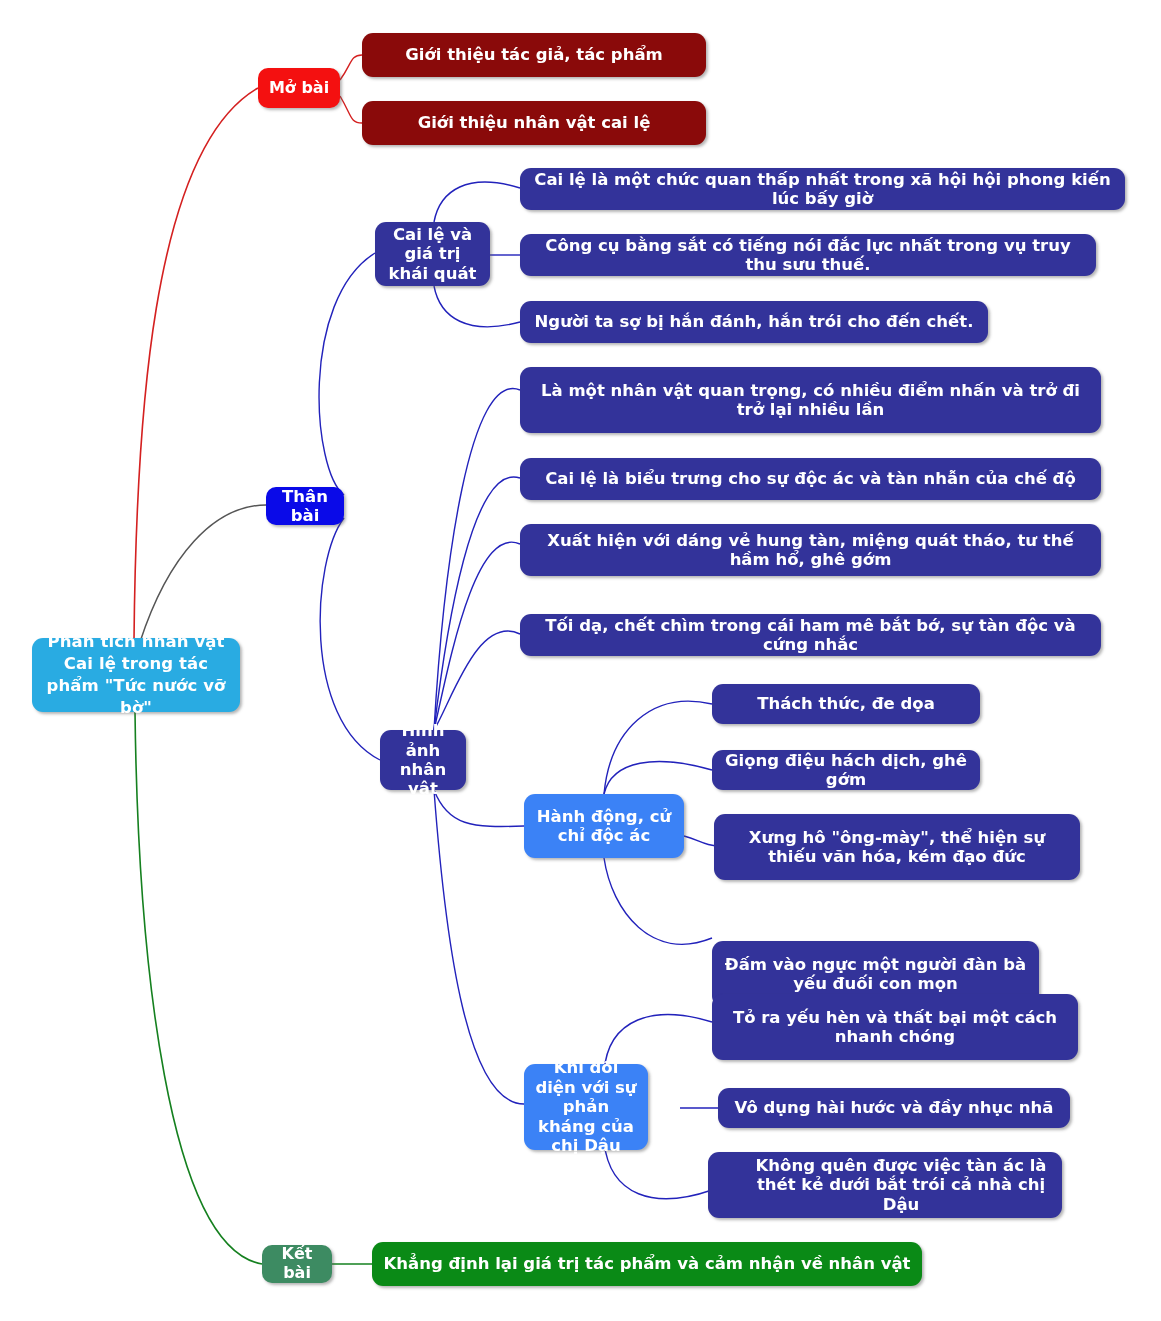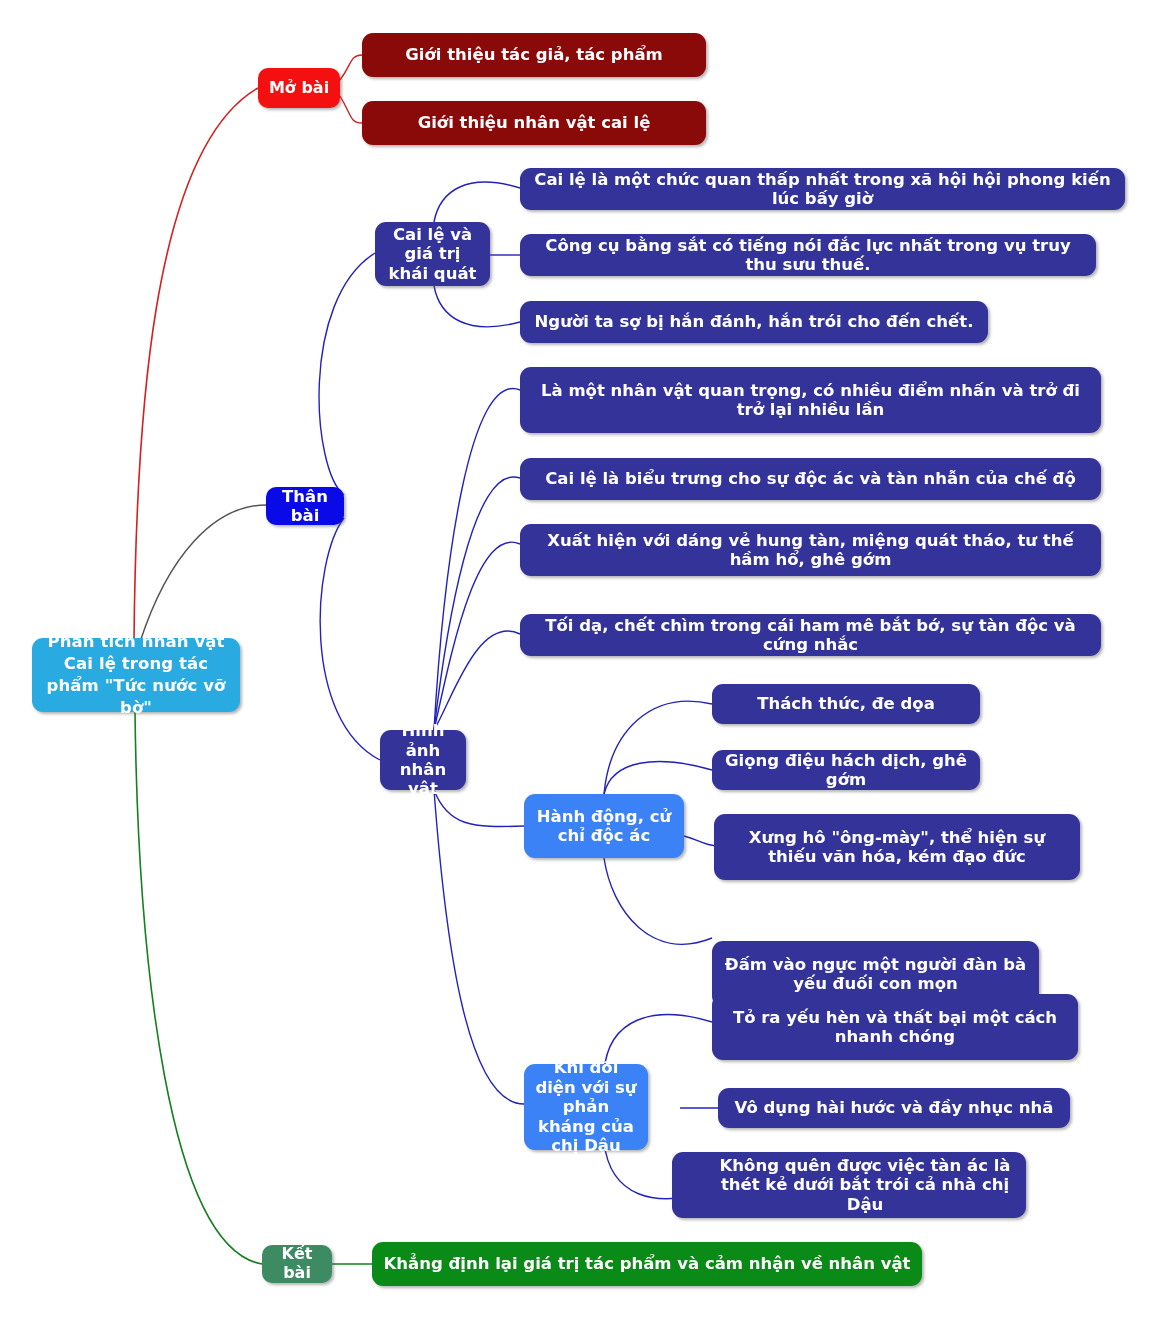--- a/index.html
+++ b/index.html
@@ -202,21 +202,21 @@
 
   <div class="node n-navy-sub" style="left:524px; top:1064px; width:124px; height:86px;">
     <span>Khi đối diện với sự phản kháng của chị Dậu</span>
   </div>
   <div class="node n-navy" style="left:712px; top:994px; width:366px; height:66px;">
     <span>Tỏ ra yếu hèn và thất bại một cách nhanh chóng</span>
   </div>
   <div class="node n-navy" style="left:718px; top:1088px; width:352px; height:40px;">
     <span>Vô dụng hài hước và đầy nhục nhã</span>
   </div>
-  <div class="node n-navy" style="left:672px; top:1152px; width:354px; height:66px;padding-left:42px;">
+  <div class="node n-navy" style="left:708px; top:1152px; width:354px; height:66px;padding-left:42px;">
     <span>Không quên được việc tàn ác là thét kẻ dưới bắt trói cả nhà chị Dậu</span>
   </div>
 
   <div class="node n-ketbai" style="left:262px; top:1245px; width:70px; height:38px;">
     <span>Kết bài</span>
   </div>
   <div class="node n-green" style="left:372px; top:1242px; width:550px; height:44px;">
     <span>Khẳng định lại giá trị tác phẩm và cảm nhận về nhân vật</span>
   </div>
 

